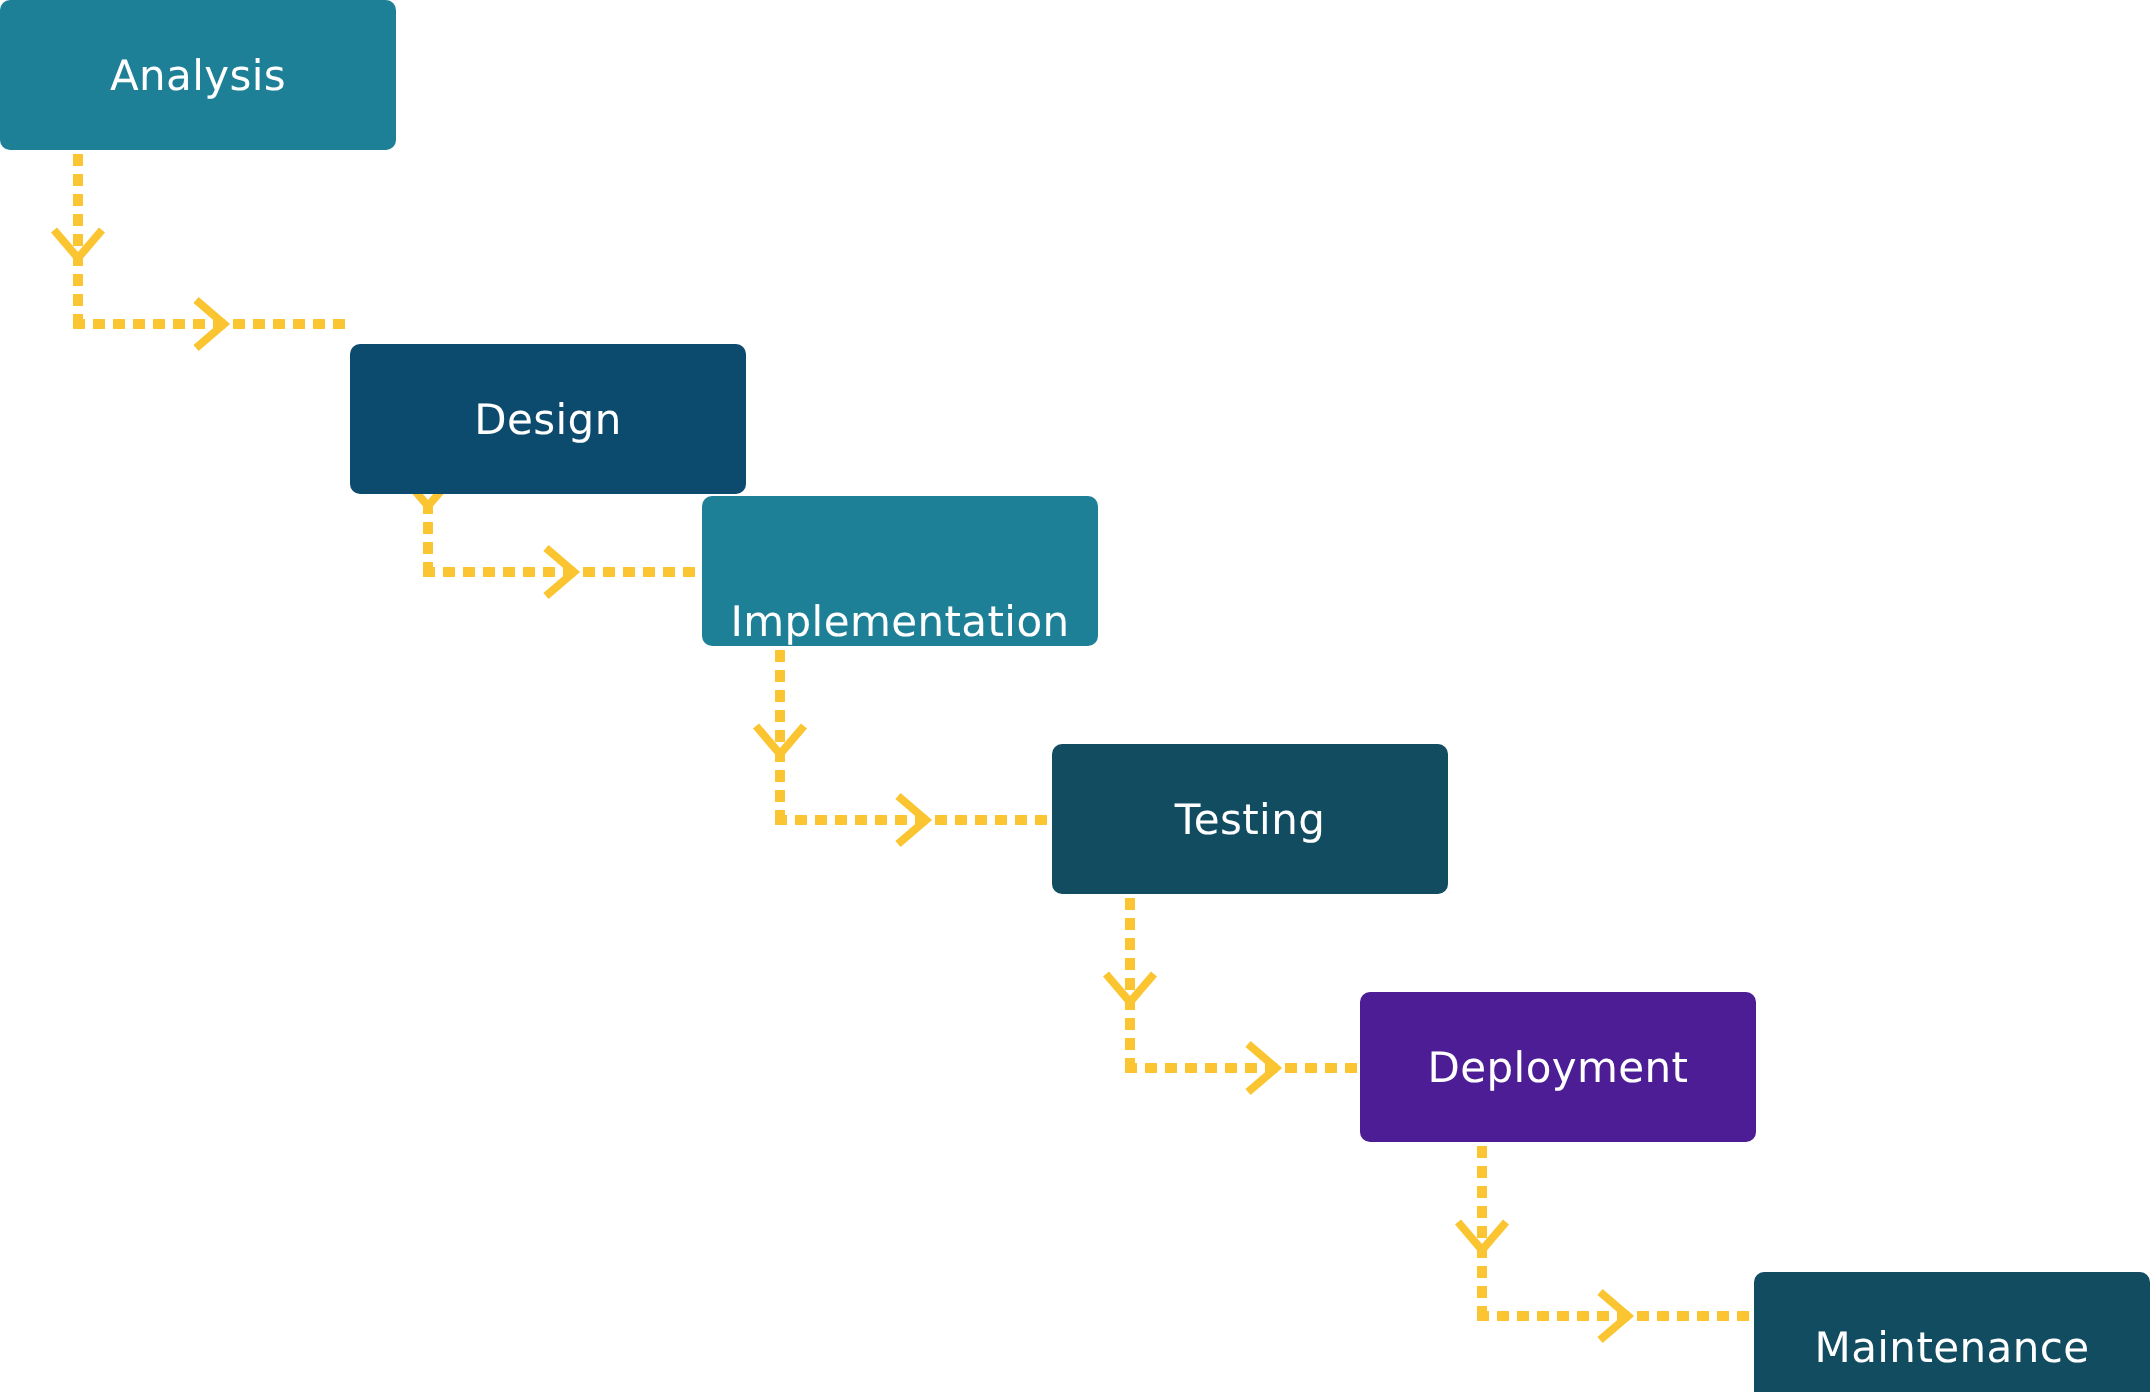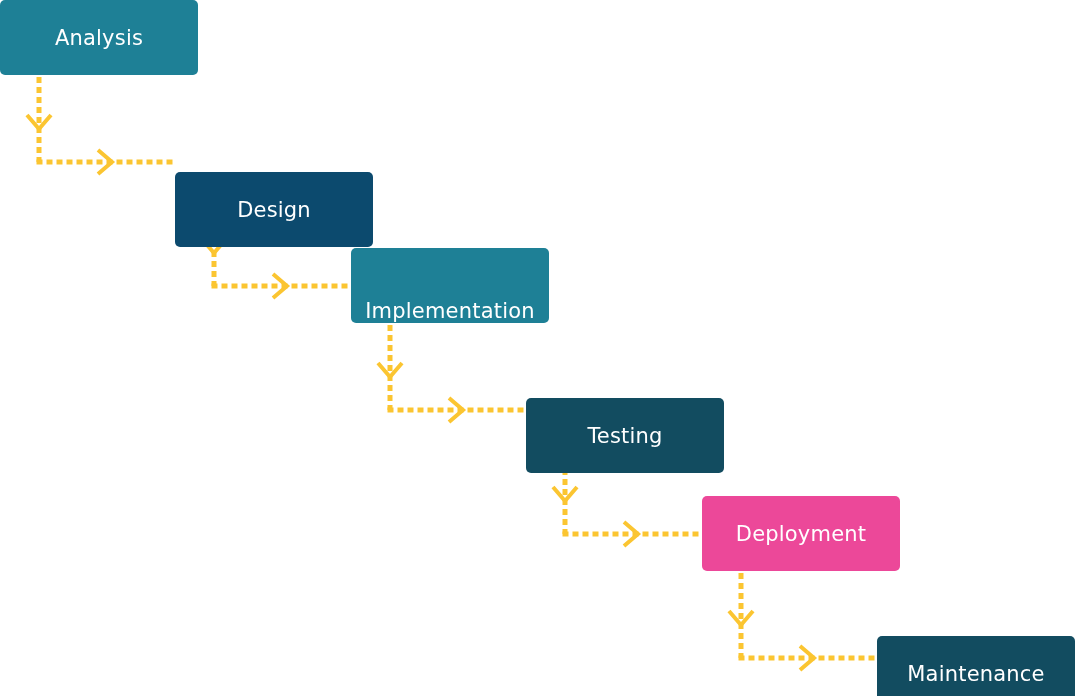--- a/index.html
+++ b/index.html
@@ -44,22 +44,22 @@
 
   <div class="box" style="left: 0px; top: 0px; background: rgb(30, 128, 150); color: rgb(255, 255, 255);">
       <span>Analysis</span>
     </div>
   <div class="box" style="left: 175px; top: 124px; background: #0c4a6e; color: rgb(255, 255, 255); margin-top: 48px;">
       <span>Design</span>
     </div>
   <div class="box" style="left: 351px; top: 248px; background: rgb(30, 128, 150); color: rgb(255, 255, 255); align-items: flex-end;">
       <span>Implementation</span>
     </div>
-  <div class="box" style="left: 526px; top: 372px; background: rgb(18, 76, 96); color: rgb(255, 255, 255); margin-top: 26px;">
+  <div class="box" style="left: 526px; top: 372px; background: rgb(18, 76, 96); color: rgb(255, 255, 255);">
       <span>Testing</span>
     </div>
-  <div class="box" style="left: 702px; top: 496px; background: #ec4899; color: rgb(255, 255, 255);">
+  <div class="box" style="left: 680px; top: 496px; background: #4c1d95; color: rgb(255, 255, 255);">
       <span>Deployment</span>
     </div>
   <div class="box" style="left: 877px; top: 620px; background: rgb(18, 76, 96); color: rgb(255, 255, 255); margin-top: 16px;">
       <span>Maintenance</span>
     </div>
 </div>
 
 </body></html>

